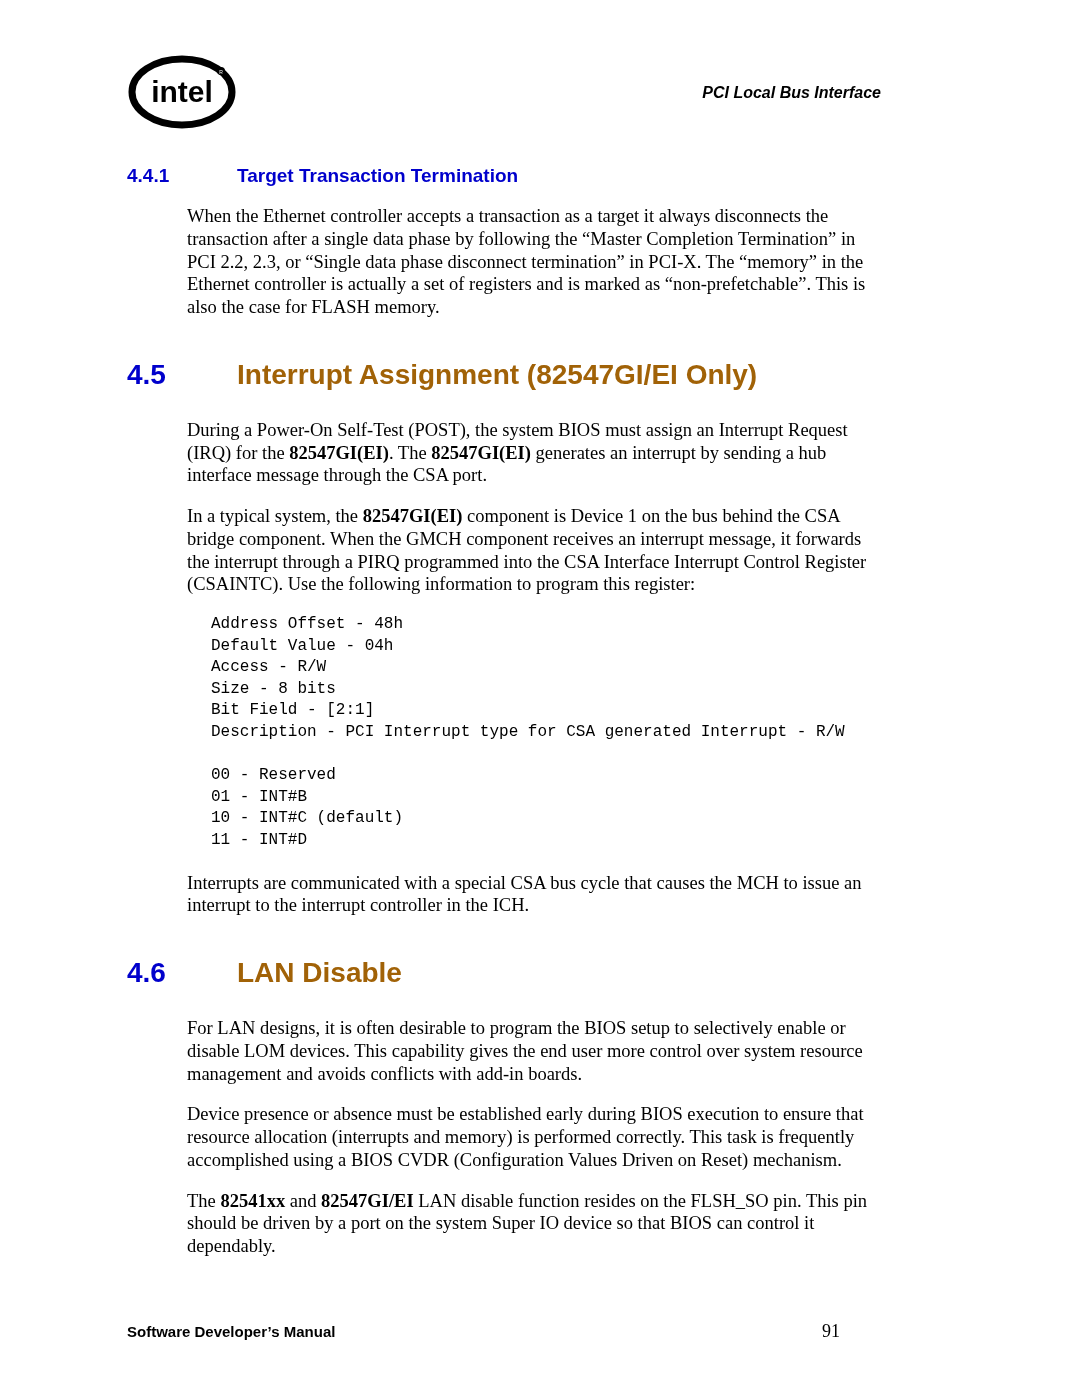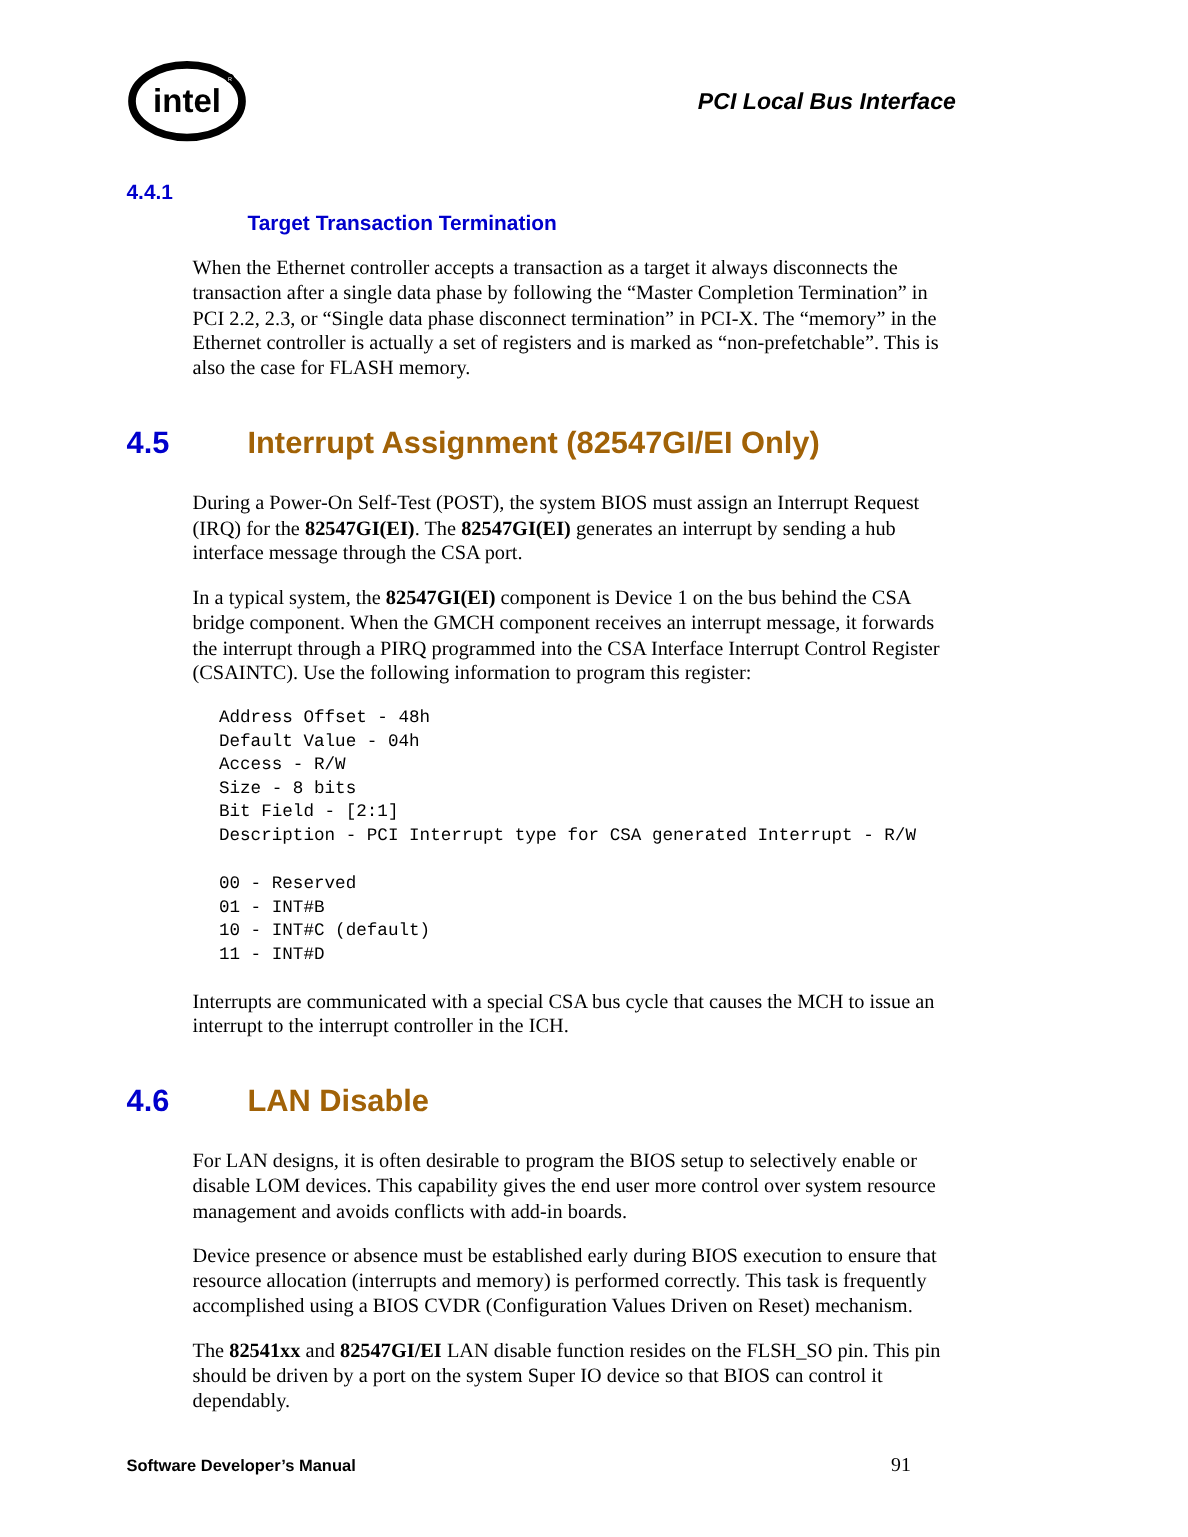--- a/index.html
+++ b/index.html
@@ -6,21 +6,21 @@
   body {
     font-family: "Times New Roman", Times, serif;
     width: 1080px;
     height: 1397px;
     background: #ffffff;
     position: relative;
     color: #000000;
   }
   .page {
     position: absolute;
-    left: 0; top: 0;
+    left: 12px; top: 0;
     width: 943px;
     height: 1397px;
     padding: 55px 74px 0 115px;
   }
   .page-header {
     display: flex;
     align-items: center;
     justify-content: space-between;
     height: 75px;
     margin-bottom: 35px;
@@ -28,43 +28,42 @@
   .logo {
     width: 110px;
     height: 75px;
     position: relative;
   }
   .logo svg { width: 100%; height: 100%; }
   .header-title {
     font-family: Arial, Helvetica, sans-serif;
     font-weight: bold;
     font-style: italic;
-    font-size: 21px;
+    font-size: 16px;
   }
   .content {
     padding-left: 0;
   }
   .sub-heading-row {
     display: flex;
-    align-items: flex-start;
+    align-items: center;
     margin-bottom: 18px;
   }
   .sub-num {
     width: 110px;
     font-family: Arial, Helvetica, sans-serif;
     font-weight: bold;
     color: #0000cc;
     font-size: 19px;
   }
   .sub-title {
     font-family: Arial, Helvetica, sans-serif;
     font-weight: bold;
     color: #0000cc;
     font-size: 19px;
-    margin-top: 28px;
   }
   .main-heading-row {
     display: flex;
     align-items: flex-start;
     margin-top: 40px;
     margin-bottom: 28px;
   }
   .main-num {
     width: 110px;
     font-family: Arial, Helvetica, sans-serif;

